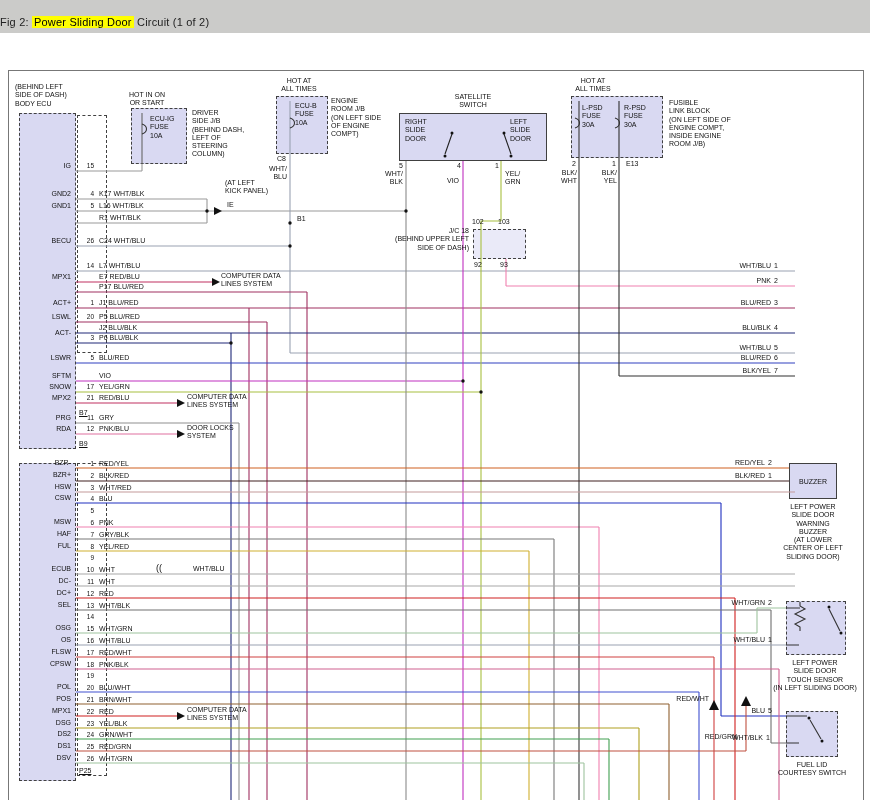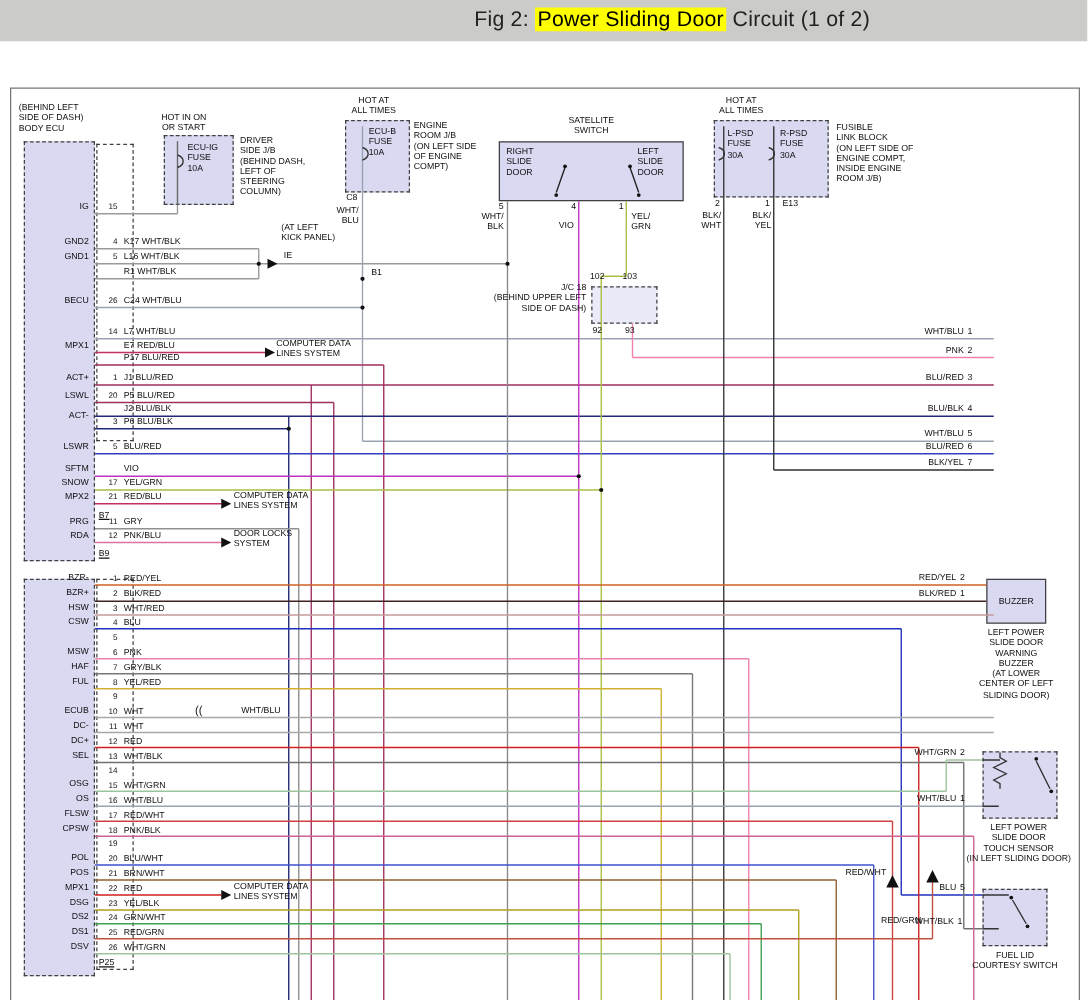--- a/index.html
+++ b/index.html
@@ -1,20 +1,20 @@
 <!DOCTYPE html>
 <html><head>
 <meta charset="utf-8">
 <style>
   html,body{margin:0;padding:0}
   body{width:870px;height:800px;overflow:hidden;background:#fff;
        font-family:"Liberation Sans",sans-serif;color:#111;position:relative}
   .header{position:absolute;left:0;top:0;width:870px;height:33px;background:#cbcbc9}
-  .title{position:absolute;left:0;top:6px;width:696px;text-align:right;
-         font-size:17px;color:#222;letter-spacing:.2px}
+  .title{position:absolute;left:0;top:16px;width:696px;text-align:left;
+         font-size:11px;color:#222;letter-spacing:.2px}
   .title mark{background:#ffff00;padding:0 2px}
   .frame{position:absolute;left:8px;top:70px;width:854px;height:730px;
          border:1px solid #777;background:#fff;overflow:hidden}
   .lbl{position:absolute;font-size:7px;line-height:1.18;white-space:pre-line;
        color:#101010;z-index:3}
   .r{text-align:right}.c{text-align:center}.u{text-decoration:underline}
   .box{position:absolute;background:#d9d9f2;border:1px solid #404040;z-index:1;box-sizing:border-box}
   .dbox{position:absolute;background:#d9d9f2;border:1px dashed #404040;z-index:1;box-sizing:border-box}
   .dbox.tr{background:rgba(217,217,242,.55)}
   .dbox.nb{background:transparent}

